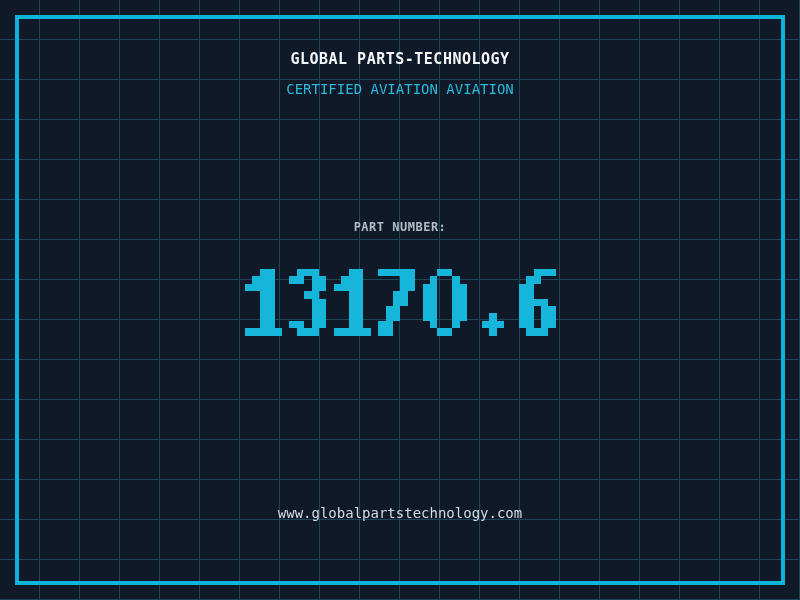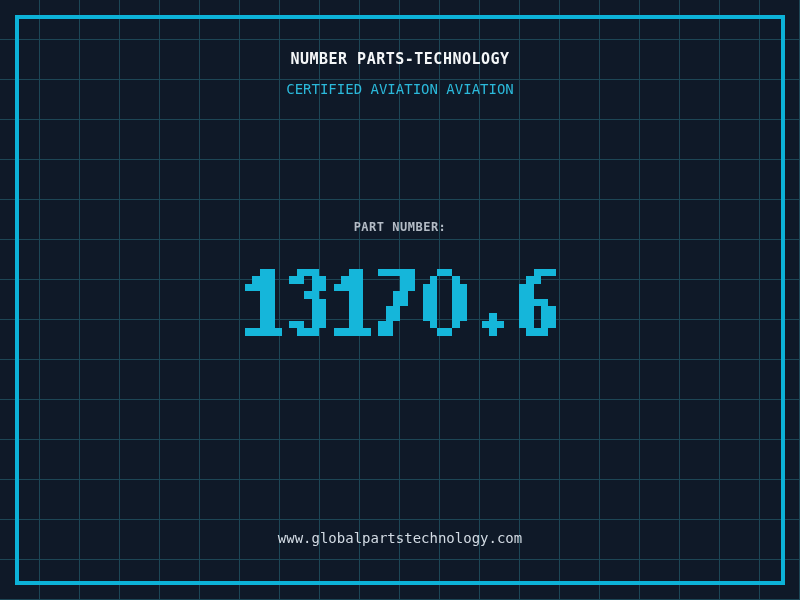--- a/index.html
+++ b/index.html
@@ -52,32 +52,32 @@
     font-size:12px;font-weight:bold;
     color:var(--label);
     letter-spacing:0.5px;
   }
   .part-display{
     position:absolute;top:269px;left:0;right:0;
     text-align:center;
     line-height:0;
   }
   .website-url{
-    top:530px;
+    top:505px;
     font-size:14px;
     color:var(--url);
   }
 </style>
 </head>
 <body>
 
 <div class="grid-bg"></div>
 <div class="frame"></div>
 
-<div class="txt company-title">NUMBER PARTS-TECHNOLOGY</div>
+<div class="txt company-title">GLOBAL PARTS-TECHNOLOGY</div>
 
 <div class="txt cert-subtitle">CERTIFIED AVIATION AVIATION</div>
 
 <div class="txt part-label">PART NUMBER:</div>
 
 <div class="part-display">
   <svg id="pn-svg" shape-rendering="crispEdges" width="311" height="67">
       <rect x="14.8" y="0.0" width="7.45" height="7.45" fill="#15b6da"></rect>
       <rect x="22.2" y="0.0" width="7.45" height="7.45" fill="#15b6da"></rect>
       <rect x="7.4" y="7.4" width="7.45" height="7.45" fill="#15b6da"></rect>

